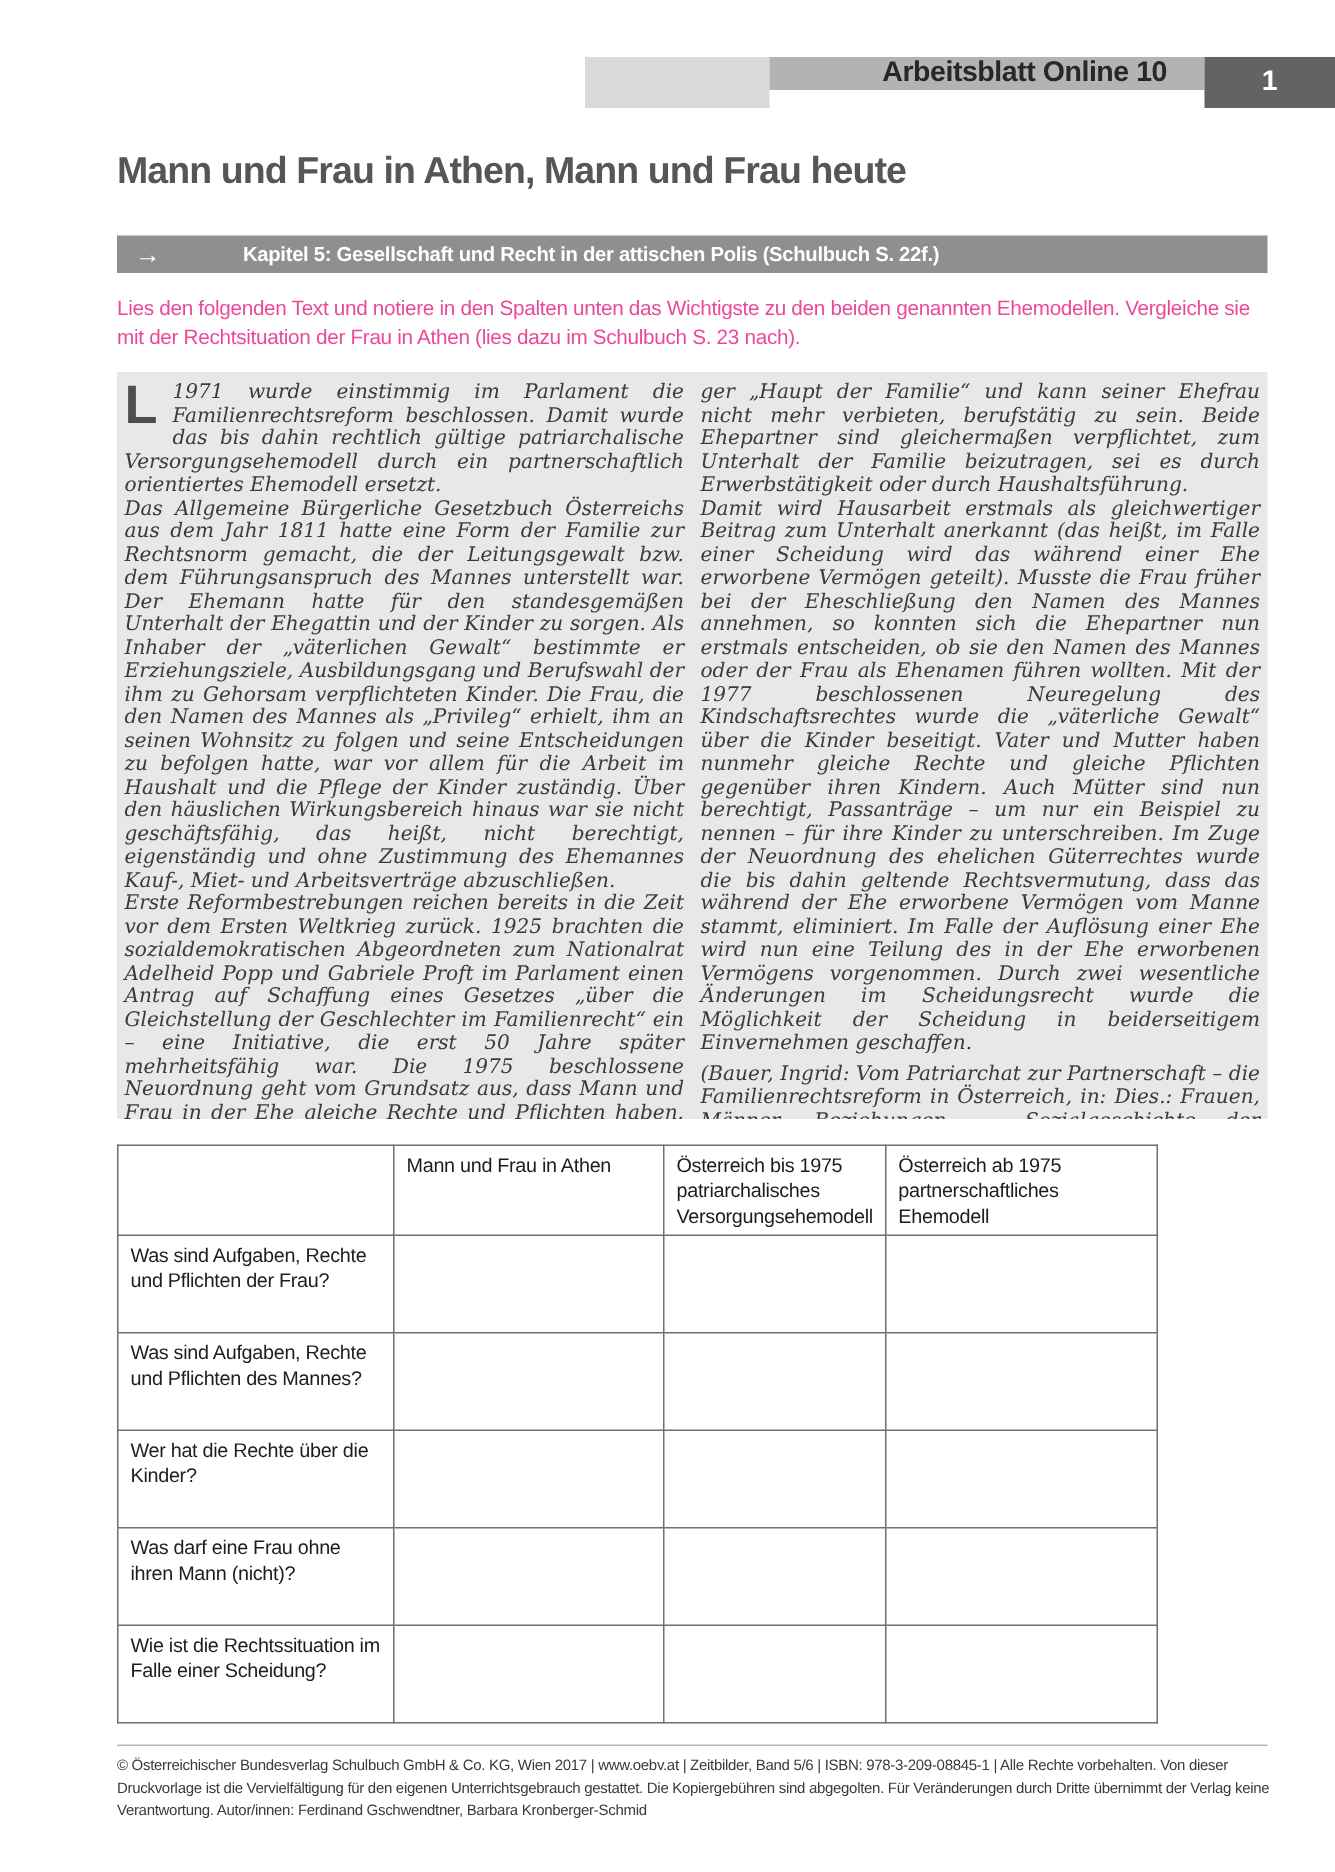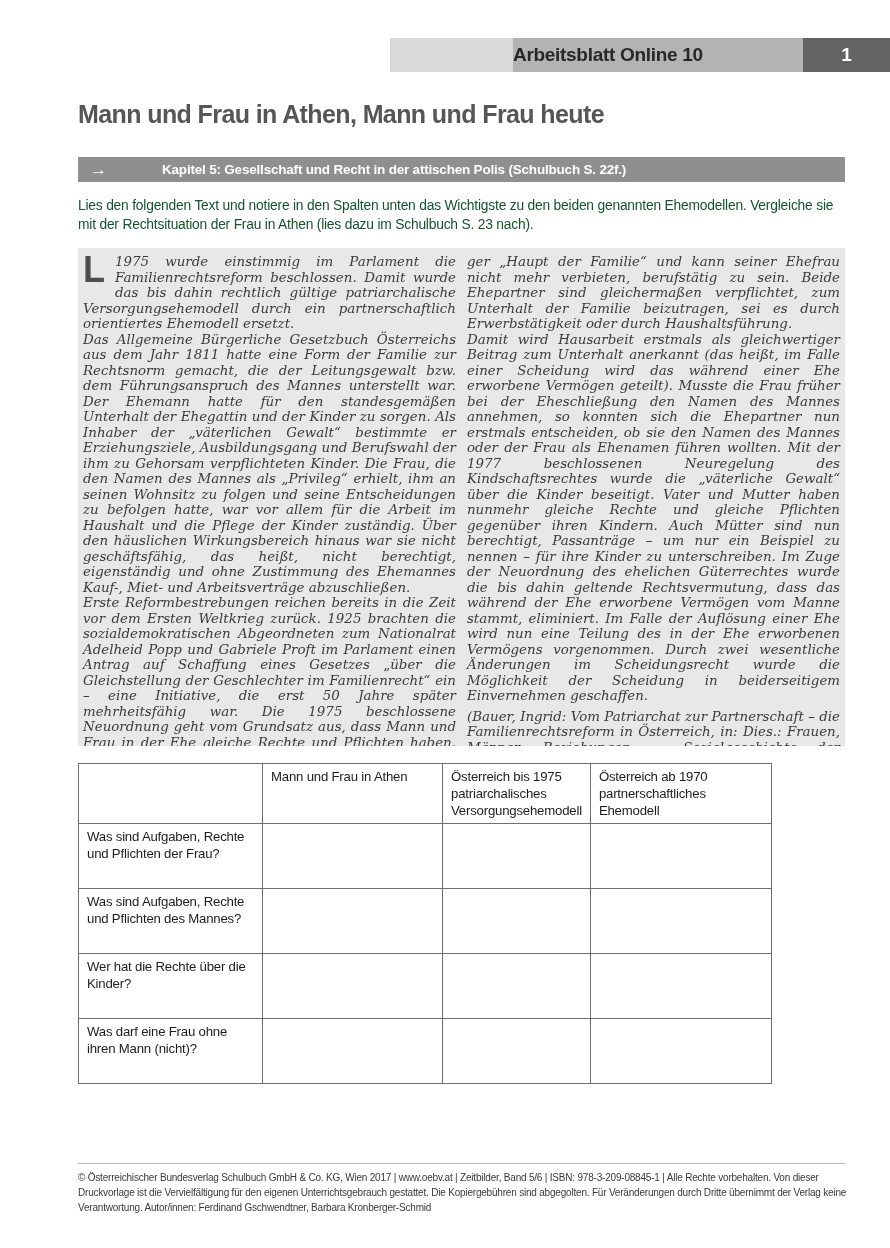--- a/index.html
+++ b/index.html
@@ -7,40 +7,40 @@
   body {
     width: 890px; height: 1248px; position: relative; overflow: hidden;
     font-family: "Liberation Sans", sans-serif;
     -webkit-font-smoothing: antialiased;
   }
   .page { position: absolute; inset: 0; background: #fff; }
 
   
   .hdr { position: absolute; top: 38px; left: 0; width: 890px; height: 34px; }
   .hdr-light { position: absolute; left: 390px; top: 0; width: 123px; height: 34px; background: #d9d9d9; }
-  .hdr-mid { position: absolute; left: 513px; top: 0; width: 290px; height: 34px; background: #b3b3b3;
-    display: flex; align-items: center; justify-content: flex-start; padding-right: 10px; }
+  .hdr-mid { position: absolute; left: 513px; top: 0; width: 290px; height: 22px; background: #b3b3b3;
+    display: flex; align-items: center; justify-content: flex-end; padding-right: 25px; }
   .hdr-mid span { font-size: 19px; font-weight: bold; color: #272727; letter-spacing: -0.3px; }
   .hdr-dark { position: absolute; left: 803px; top: 0; width: 87px; height: 34px; background: #636363;
     display: flex; align-items: center; justify-content: center; }
   .hdr-dark span { font-size: 19px; font-weight: bold; color: #ffffff; }
 
   
   .title { position: absolute; left: 78px; top: 100px; width: 767px;
     font-size: 25px; font-weight: bold; color: #565659; letter-spacing: -0.6px; }
 
   
   .chapter { position: absolute; left: 78px; top: 157px; width: 767px; height: 25px; background: #8f8f8f;
     display: flex; align-items: center; color: #ffffff; }
   .chapter .arrow { font-size: 17px; font-weight: bold; margin-left: 12px; line-height: 1; }
   .chapter .lbl { font-size: 13.5px; font-weight: bold; margin-left: 34px; letter-spacing: -0.2px; padding-left: 21px; }
 
   
   .instruction { position: absolute; left: 78px; top: 196px; width: 770px;
-    font-size: 13.8px; line-height: 19px; color: #14532d; letter-spacing: -0.2px; }
+    font-size: 13.8px; line-height: 19px; color: #ec4899; letter-spacing: -0.2px; }
 
   
   .article { position: absolute; left: 78px; top: 248px; width: 767px; height: 498px;
     background: #e8e8e8; padding: 6px 5px 0 5px; display: flex; gap: 11px; overflow: hidden; }
   .col { width: 373px; }
   .col p {
     font-family: "DejaVu Serif", serif; font-style: italic;
     font-size: 13.4px; line-height: 15.5px; text-align: justify; color: #3b3b3b;
   }
   .dropcap { float: left; width: 24px; height: 30px; margin: 2px 8px 0 0;
@@ -86,38 +86,38 @@
 
   <div class="chapter">
     <span class="arrow">→</span>
     <span class="lbl">Kapitel 5: Gesellschaft und Recht in der attischen Polis (Schulbuch S. 22f.)</span>
   </div>
 
   <p class="instruction">Lies den folgenden Text und notiere in den Spalten unten das Wichtigste zu den beiden genannten Ehemodellen. Vergleiche sie mit der Rechtsituation der Frau in Athen (lies dazu im Schulbuch S. 23 nach).</p>
 
   <div class="article">
     <div class="col">
-      <p><span class="dropcap">L</span><span>1975 wurde einstimmig im Parlament die Familienrechtsreform beschlossen. Damit wurde das bis dahin rechtlich gültige patriarchalische Versorgungsehemodell durch ein partnerschaftlich orientiertes Ehemodell ersetzt.</span></p>
+      <p><span class="dropcap">L</span><span>1971 wurde einstimmig im Parlament die Familienrechtsreform beschlossen. Damit wurde das bis dahin rechtlich gültige patriarchalische Versorgungsehemodell durch ein partnerschaftlich orientiertes Ehemodell ersetzt.</span></p>
       <p>Das Allgemeine Bürgerliche Gesetzbuch Österreichs aus dem Jahr 1811 hatte eine Form der Familie zur Rechtsnorm gemacht, die der Leitungsgewalt bzw. dem Führungsanspruch des Mannes unterstellt war. Der Ehemann hatte für den standesgemäßen Unterhalt der Ehegattin und der Kinder zu sorgen. Als Inhaber der „väterlichen Gewalt“ bestimmte er Erziehungsziele, Ausbildungsgang und Berufswahl der ihm zu Gehorsam verpflichteten Kinder. Die Frau, die den Namen des Mannes als „Privileg“ erhielt, ihm an seinen Wohnsitz zu folgen und seine Entscheidungen zu befolgen hatte, war vor allem für die Arbeit im Haushalt und die Pflege der Kinder zuständig. Über den häuslichen Wirkungsbereich hinaus war sie nicht geschäftsfähig, das heißt, nicht berechtigt, eigenständig und ohne Zustimmung des Ehemannes Kauf-, Miet- und Arbeitsverträge abzuschließen.</p>
       <p>Erste Reformbestrebungen reichen bereits in die Zeit vor dem Ersten Weltkrieg zurück. 1925 brachten die sozialdemokratischen Abgeordneten zum Nationalrat Adelheid Popp und Gabriele Proft im Parlament einen Antrag auf Schaffung eines Gesetzes „über die Gleichstellung der Geschlechter im Familienrecht“ ein – eine Initiative, die erst 50 Jahre später mehrheitsfähig war. Die 1975 beschlossene Neuordnung geht vom Grundsatz aus, dass Mann und Frau in der Ehe gleiche Rechte und Pflichten haben. Der Mann ist nicht län-</p>
     </div>
     <div class="col">
       <p>ger „Haupt der Familie“ und kann seiner Ehefrau nicht mehr verbieten, berufstätig zu sein. Beide Ehepartner sind gleichermaßen verpflichtet, zum Unterhalt der Familie beizutragen, sei es durch Erwerbstätigkeit oder durch Haushaltsführung.</p>
       <p>Damit wird Hausarbeit erstmals als gleichwertiger Beitrag zum Unterhalt anerkannt (das heißt, im Falle einer Scheidung wird das während einer Ehe erworbene Vermögen geteilt). Musste die Frau früher bei der Eheschließung den Namen des Mannes annehmen, so konnten sich die Ehepartner nun erstmals entscheiden, ob sie den Namen des Mannes oder der Frau als Ehenamen führen wollten. Mit der 1977 beschlossenen Neuregelung des Kindschaftsrechtes wurde die „väterliche Gewalt“ über die Kinder beseitigt. Vater und Mutter haben nunmehr gleiche Rechte und gleiche Pflichten gegenüber ihren Kindern. Auch Mütter sind nun berechtigt, Passanträge – um nur ein Beispiel zu nennen – für ihre Kinder zu unterschreiben. Im Zuge der Neuordnung des ehelichen Güterrechtes wurde die bis dahin geltende Rechtsvermutung, dass das während der Ehe erworbene Vermögen vom Manne stammt, eliminiert. Im Falle der Auflösung einer Ehe wird nun eine Teilung des in der Ehe erworbenen Vermögens vorgenommen. Durch zwei wesentliche Änderungen im Scheidungsrecht wurde die Möglichkeit der Scheidung in beiderseitigem Einvernehmen geschaffen.</p>
       <p class="citation">(Bauer, Ingrid: Vom Patriarchat zur Partnerschaft – die Familienrechtsreform in Österreich, in: Dies.: Frauen, Männer, Beziehungen ... Sozialgeschichte der Geschlechterverhältnisse in der Zweiten Republik, in: 1945–1995. Entwicklungslinien der Zweiten Republik. Wien 1995, S. 112 (Kürz.d.A.).</p>
     </div>
   </div>
 
   <table class="qtable">
     <tbody>
         <tr class="head">
       <td class="c0"></td>
       <td class="c1">Mann und Frau in Athen</td>
       <td class="c2">Österreich bis 1975 patriarchalisches Versorgungsehemodell</td>
-      <td class="c3">Österreich ab 1970 partnerschaftliches Ehemodell</td>
+      <td class="c3">Österreich ab 1975 partnerschaftliches Ehemodell</td>
     </tr>
     <tr class="body">
       <td class="c0">Was sind Aufgaben, Rechte und Pflichten der Frau?</td>
       <td class="c1"></td>
       <td class="c2"></td>
       <td class="c3"></td>
     </tr>
     <tr class="body">
       <td class="c0">Was sind Aufgaben, Rechte und Pflichten des Mannes?</td>
       <td class="c1"></td>
@@ -129,19 +129,25 @@
       <td class="c1"></td>
       <td class="c2"></td>
       <td class="c3"></td>
     </tr>
     <tr class="body">
       <td class="c0">Was darf eine Frau ohne ihren Mann (nicht)?</td>
       <td class="c1"></td>
       <td class="c2"></td>
       <td class="c3"></td>
     </tr>
+    <tr class="body">
+      <td class="c0">Wie ist die Rechtssituation im Falle einer Scheidung?</td>
+      <td class="c1"></td>
+      <td class="c2"></td>
+      <td class="c3"></td>
+    </tr>
   </tbody>
     </table>
 
   <div class="footer-rule"></div>
   <p class="footer">© Österreichischer Bundesverlag Schulbuch GmbH &amp; Co. KG, Wien 2017 | www.oebv.at | Zeitbilder, Band 5/6 | ISBN: 978-3-209-08845-1 | Alle Rechte vorbehalten. Von dieser Druckvorlage ist die Vervielfältigung für den eigenen Unterrichtsgebrauch gestattet. Die Kopiergebühren sind abgegolten. Für Veränderungen durch Dritte übernimmt der Verlag keine Verantwortung. Autor/innen: Ferdinand Gschwendtner, Barbara Kronberger-Schmid</p>
 
 </div>
 
 </body></html>

